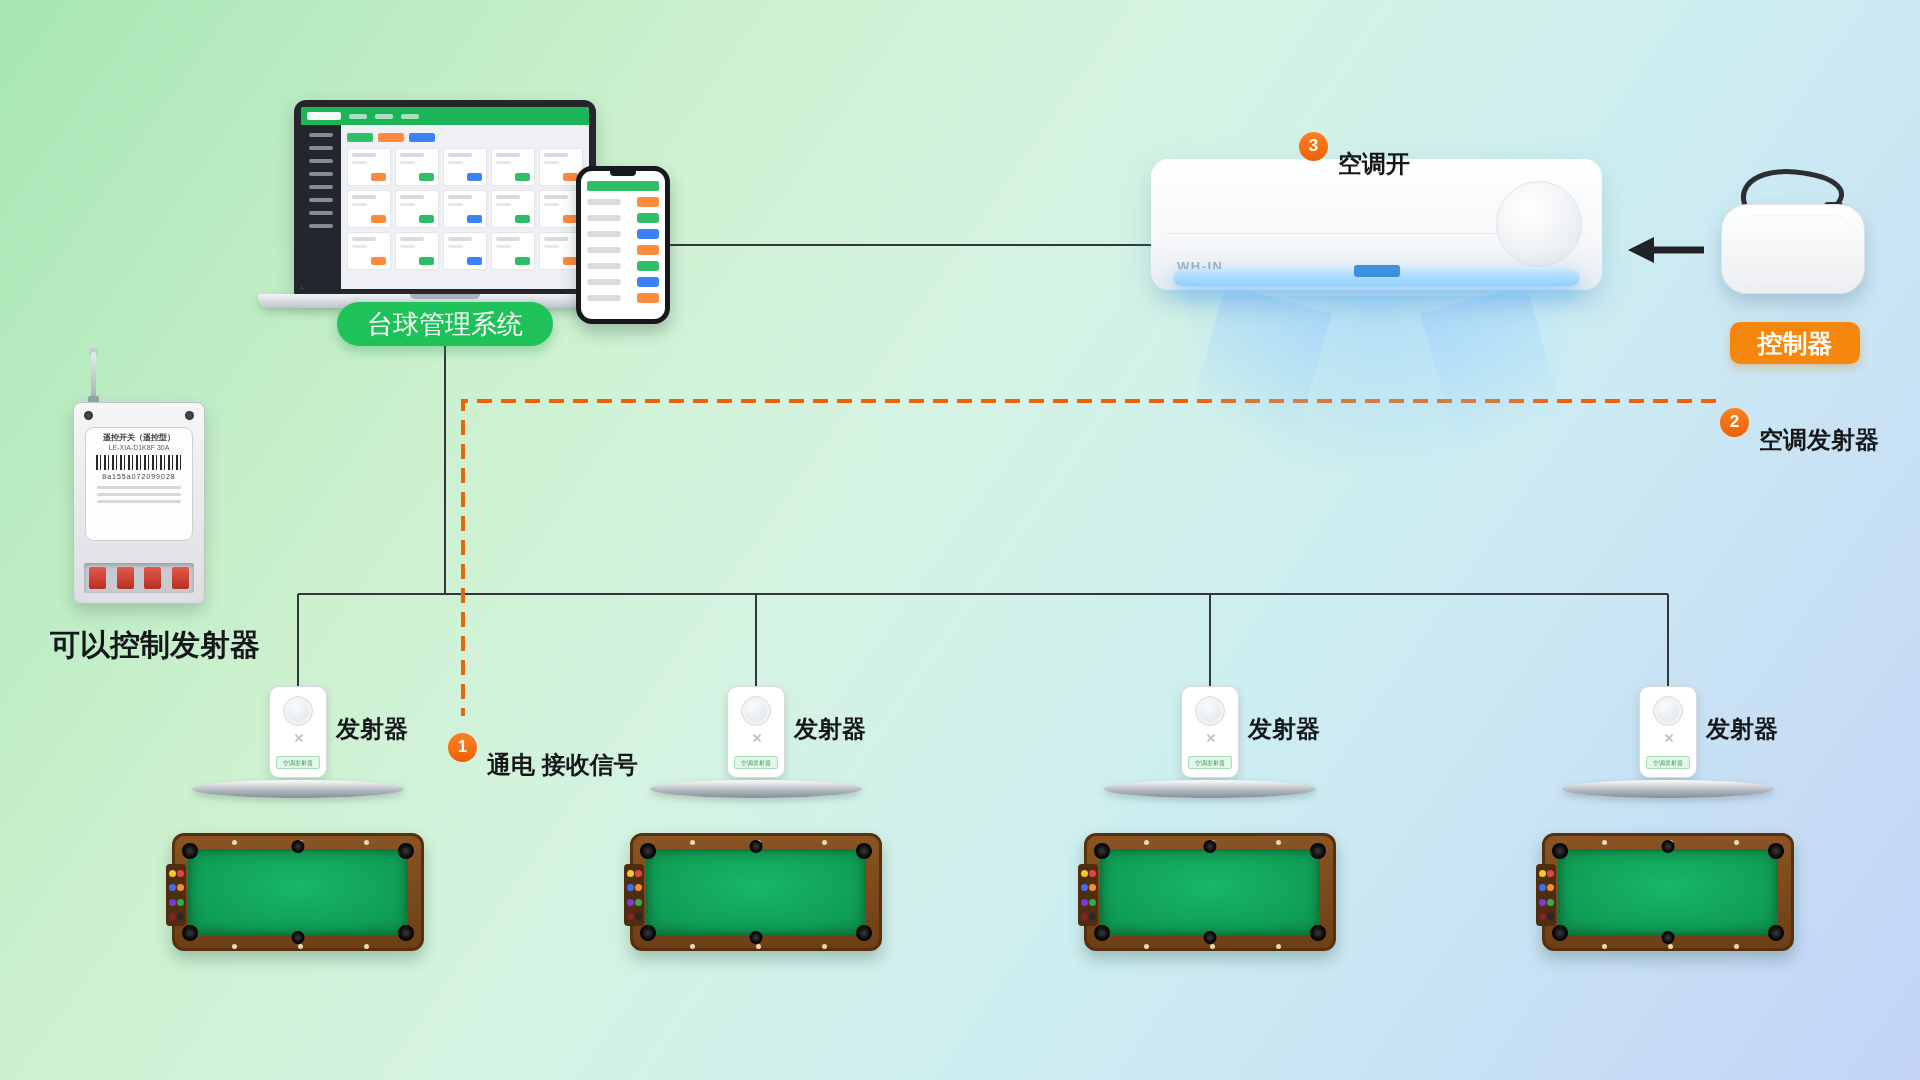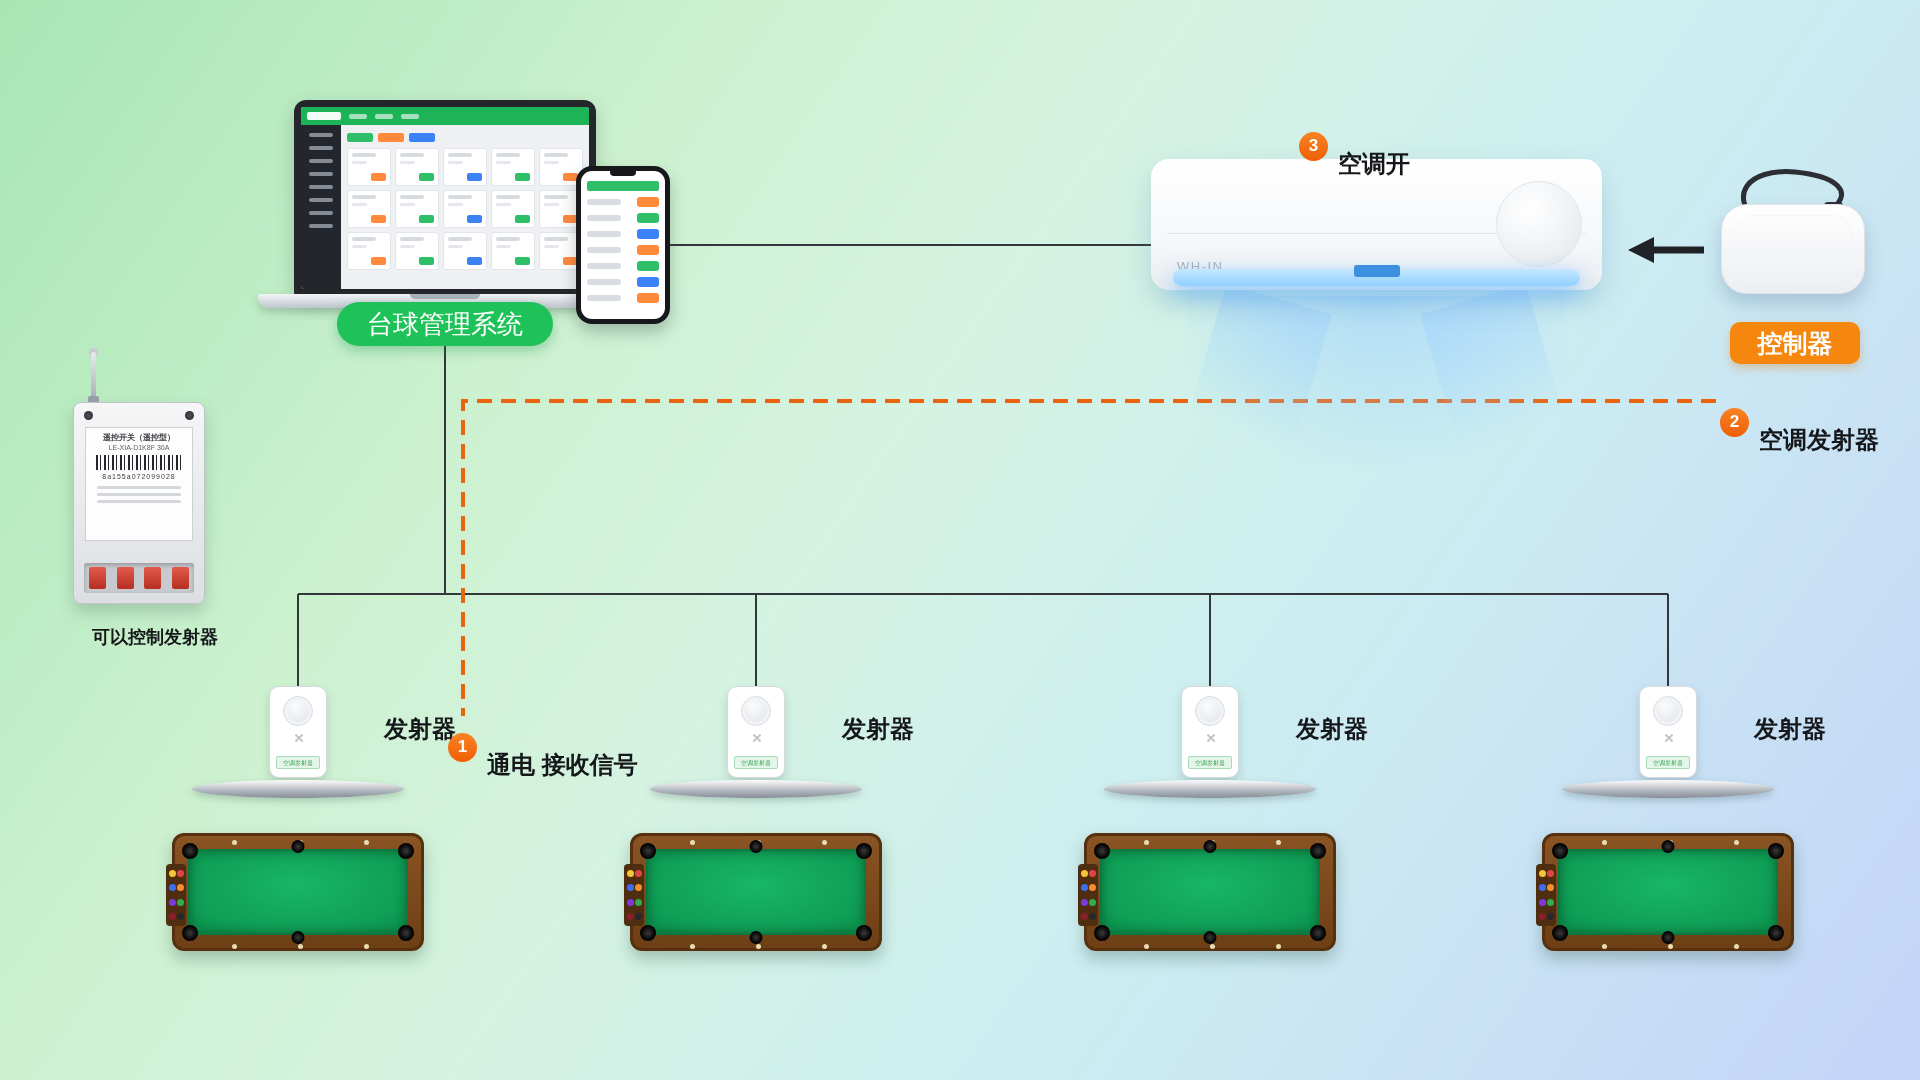--- a/index.html
+++ b/index.html
@@ -63,39 +63,39 @@
   .relay{position:absolute;left:73px;top:352px;width:132px;height:252px;z-index:2;}
   .antenna{position:absolute;left:14px;top:0;width:12px;height:54px;}
   .antenna .rod{position:absolute;left:4px;top:0;width:5px;height:46px;background:linear-gradient(#e8eaee,#aab0b8);border-radius:3px;}
   .antenna .tip{position:absolute;left:2px;top:-4px;width:9px;height:9px;border-radius:50%;background:#c6cbd2;}
   .antenna .base{position:absolute;left:1px;top:44px;width:11px;height:10px;background:#9aa0a9;border-radius:2px;}
   .relay-body{position:absolute;left:0;top:50px;width:132px;height:202px;background:linear-gradient(#f6f6f7,#dcdee2);
     border:1px solid #bfc3c8;border-radius:8px;box-shadow:0 8px 16px rgba(60,90,80,.25);box-sizing:border-box;}
   .screw{position:absolute;width:9px;height:9px;border-radius:50%;background:radial-gradient(#4d5259,#24262b);}
   .screw.s1{left:10px;top:8px}.screw.s2{right:10px;top:8px}
   .relay-label{position:absolute;left:11px;top:24px;width:108px;height:114px;background:#fdfdfd;border:1px solid #cdd1d6;
-    border-radius:0;padding:5px 6px;box-sizing:border-box;text-align:center;}
+    border-radius:9px;padding:5px 6px;box-sizing:border-box;text-align:center;}
   .rl-title{font-size:8px;font-weight:700;color:#3a3d42;line-height:10px;}
   .rl-model{font-size:7px;color:#5b5f66;line-height:9px;margin-bottom:3px;}
   .barcode{height:15px;margin:2px 4px;background:repeating-linear-gradient(90deg,#24262b 0 2px,transparent 2px 4px,#24262b 4px 5px,transparent 5px 8px);}
   .rl-serial{font-size:7px;color:#3a3d42;letter-spacing:1px;line-height:10px;}
   .rl-lines{margin-top:4px;display:flex;flex-direction:column;gap:4px;align-items:center;}
   .rl-lines i{width:84px;height:3px;background:#d4d8dc;border-radius:2px;}
   .terminals{position:absolute;left:10px;bottom:10px;width:110px;height:30px;background:#c7cacf;border-radius:3px;
     display:flex;align-items:center;justify-content:space-around;box-shadow:inset 0 2px 4px rgba(0,0,0,.25);}
   .terminals i{width:17px;height:22px;background:linear-gradient(#e25a4b,#b62f22);border-radius:2px;}
   .relay-caption{position:absolute;left:30px;top:625px;width:250px;z-index:2;text-align:center;
-    font-size:18px;font-weight:700;color:#15171a;}
+    font-size:30px;font-weight:700;color:#15171a;}
   
   .ac{position:absolute;left:1151px;top:159px;width:451px;height:131px;z-index:3;border-radius:18px;
     background:linear-gradient(#ffffff,#f5f7f9 65%,#e9edf0);box-shadow:0 12px 28px rgba(90,140,180,.28);}
   .ac::before{content:"";position:absolute;left:16px;right:16px;top:74px;height:1px;background:#e3e7ea;}
   .ac-dial{position:absolute;right:20px;top:22px;width:84px;height:84px;border-radius:50%;
     background:radial-gradient(circle at 38% 32%,#ffffff,#eef1f4 60%,#dfe3e8);border:1px solid #e2e5e9;}
-  .ac-brand{position:absolute;left:26px;bottom:16px;font-size:13px;color:#a7aeb6;letter-spacing:1.5px;font-weight:400;}
+  .ac-brand{position:absolute;left:26px;bottom:16px;font-size:13px;color:#a7aeb6;letter-spacing:1.5px;font-weight:700;}
   .ac-vent{position:absolute;left:22px;right:22px;bottom:4px;height:17px;border-radius:9px;
     background:linear-gradient(#c6e7ff,#8fd0ff);box-shadow:0 8px 22px rgba(110,185,255,.85);}
   .ac-vent .flap{position:absolute;left:50%;top:-4px;transform:translateX(-50%);width:46px;height:12px;background:#3d8fe0;border-radius:3px;}
   .ac-air{position:absolute;left:1186px;top:296px;width:380px;height:170px;z-index:1;
     background:radial-gradient(ellipse at 50% 0%,rgba(150,205,255,.55),rgba(150,205,255,.15) 55%,transparent 78%);}
   .ac-air::before,.ac-air::after{content:"";position:absolute;top:0;width:110px;height:160px;
     background:linear-gradient(rgba(150,205,255,.4),transparent 85%);}
   .ac-air::before{left:16px;transform:rotate(16deg);}
   .ac-air::after{right:16px;transform:rotate(-16deg);}
   
@@ -122,21 +122,21 @@
   .station.s1{left:168px}.station.s2{left:626px}.station.s3{left:1080px}.station.s4{left:1538px}
   .transmitter{position:absolute;left:101px;top:0;width:58px;height:92px;background:#fff;border:1px solid #d6dade;
     border-radius:10px;box-shadow:0 5px 10px rgba(60,90,80,.2);box-sizing:border-box;}
   .spk{position:absolute;left:13px;top:9px;width:30px;height:30px;border-radius:50%;
     background:radial-gradient(circle at 40% 33%,#fbfcfd,#e4e8ec 72%);box-shadow:inset 0 0 0 3px #f1f3f5;border:1px solid #d9dde1;box-sizing:border-box;}
   .xmark{position:absolute;left:24px;top:46px;width:10px;height:10px;}
   .xmark::before,.xmark::after{content:"";position:absolute;left:0;top:4px;width:10px;height:2px;background:#c2c7cc;}
   .xmark::before{transform:rotate(45deg)}.xmark::after{transform:rotate(-45deg)}
   .tx-tag{position:absolute;left:6px;bottom:8px;width:44px;height:13px;background:#e4f6e9;border:1px solid #a9ddb6;
     border-radius:2px;color:#2f9e4f;font-size:6px;line-height:12px;text-align:center;overflow:hidden;box-sizing:border-box;}
-  .tx-label{position:absolute;left:168px;top:27px;font-size:24px;font-weight:700;color:#15171a;white-space:nowrap;margin-left:48px;}
+  .tx-label{position:absolute;left:168px;top:27px;font-size:24px;font-weight:700;color:#15171a;white-space:nowrap;}
   .light{position:absolute;left:24px;top:94px;width:212px;height:18px;border-radius:50%;
     background:linear-gradient(#fdfdfd,#b0b6be 60%,#878d96);box-shadow:0 3px 7px rgba(50,70,70,.25);}
   .pool-table{position:absolute;left:4px;top:147px;width:252px;height:118px;border-radius:12px;
     background:linear-gradient(#8a5423,#6e3f15);border:3px solid #57300f;box-sizing:border-box;
     box-shadow:0 8px 16px rgba(40,80,60,.3);}
   .felt{position:absolute;left:13px;top:13px;right:13px;bottom:13px;border-radius:5px;border:2px solid #0a7a41;
     background:radial-gradient(ellipse at 50% 42%,#18b667,#0f9e55 72%,#0c8f4b);box-shadow:inset 0 0 12px rgba(0,0,0,.35);}
   .pocket{position:absolute;border-radius:50%;background:radial-gradient(#3a3a3a,#000 65%);}
   .p-tl{left:7px;top:7px;width:16px;height:16px}
   .p-tr{right:7px;top:7px;width:16px;height:16px}

